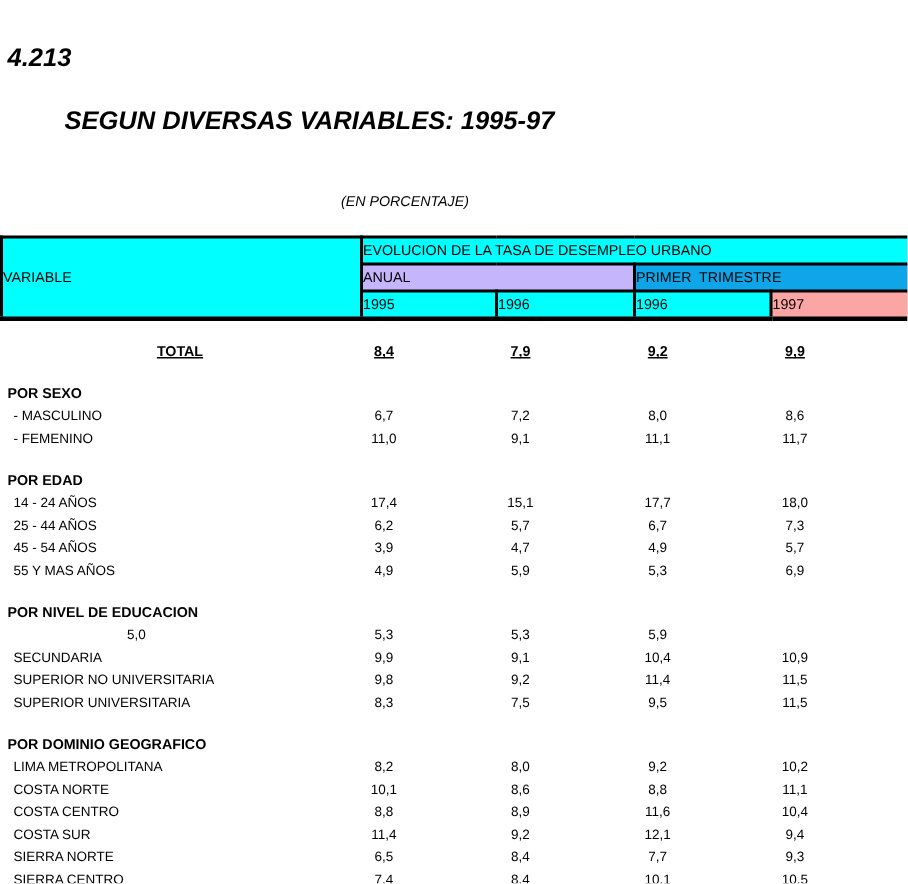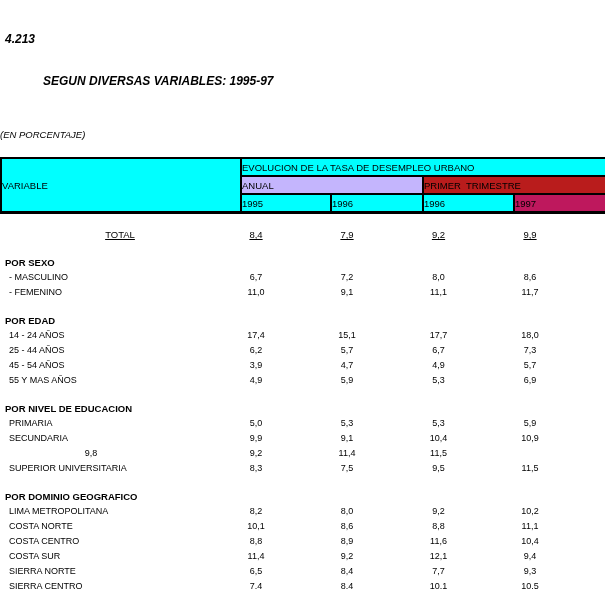--- a/index.html
+++ b/index.html
@@ -3,27 +3,27 @@
 <meta charset="utf-8">
 <style>
   html, body { margin:0; padding:0; background:#fff; }
   .page {
     width:605px; height:589px; background:#fff; color:#000;
     font-family:"Liberation Sans", sans-serif; position:relative; overflow:hidden;
   }
   
   .title-block {
     padding:4px 0 0 5px; font-weight:bold; font-style:italic;
-    font-size:12px; line-height:14px; white-space:pre;
+    font-size:17px; line-height:14px; white-space:pre;
   }
   .title-line1 { display:flex; }
   .title-num { width:38px; }
   .title-line2 { margin-left:38px; }
   .subtitle {
-    margin-top:13px; width:540px; text-align:left;
+    margin-top:13px; width:540px; text-align:center;
     font-style:italic; font-size:9.5px; line-height:12px;
   }
   
   .header-table {
     margin-top:16px; border-collapse:collapse; width:605px;
     table-layout:fixed; border:2px solid #000; border-bottom:3px solid #000;
   }
   .header-table td {
     border:2px solid #000; text-align:left; vertical-align:middle;
     font-weight:normal; font-size:9.5px; padding:0; height:16px; white-space:pre;
@@ -32,21 +32,21 @@
   
   .tbody { width:605px; }
   .row {
     display:grid; grid-template-columns:240px 90px 92px 91px 92px;
     height:15px; align-items:center; font-size:9px; line-height:15px;
   }
   .row .lbl { padding-left:9px; white-space:pre; }
   .row .val { text-align:center; padding-right:58px; box-sizing:border-box; }
   .row.section { font-weight:bold; margin-top:13px; }
   .row.section .lbl { padding-left:5px; font-size:9.5px; }
-  .row.total { font-weight:normal; margin-top:13px; font-size:9.5px; }
+  .row.total { font-weight:bold; margin-top:13px; font-size:9.5px; }
   .row.total .lbl { padding-left:0; text-align:center; text-decoration:underline; }
   .row.total .val { text-decoration:underline; }
 </style>
 </head>
 <body>
 
 <div class="page">
 
   <div class="title-block">
     <div class="title-line1">
@@ -65,27 +65,27 @@
         <col style="width:91px">
         <col style="width:92px">
     </colgroup>
     <tbody>
         <tr>
       <td rowspan="3" style="background:#00FFFF">VARIABLE</td>
       <td colspan="4" style="background:#00FFFF">EVOLUCION DE LA TASA DE DESEMPLEO URBANO</td>
     </tr>
     <tr>
       <td colspan="2" style="background:#c4b5fd">ANUAL</td>
-      <td colspan="2" style="background:#b91c1c">PRIMER  TRIMESTRE</td>
+      <td colspan="2" style="background:#0ea5e9">PRIMER  TRIMESTRE</td>
     </tr>
     <tr>
       <td style="background:#00FFFF">1995</td>
       <td style="background:#00FFFF">1996</td>
       <td style="background:#00FFFF">1996</td>
-      <td style="background:#be185d">1997</td>
+      <td style="background:#fca5a5">1997</td>
     </tr>
   </tbody>
     </table>
 
   <div class="tbody">
       <div class="row total">
         <div class="lbl">TOTAL</div>
         <div class="val">8,4</div>
         <div class="val">7,9</div>
         <div class="val">9,2</div>
@@ -136,34 +136,34 @@
         <div class="lbl">55 Y MAS AÑOS</div>
         <div class="val">4,9</div>
         <div class="val">5,9</div>
         <div class="val">5,3</div>
         <div class="val">6,9</div>
       </div>
       <div class="row section">
         <div class="lbl">POR NIVEL DE EDUCACION</div>
       </div>
       <div class="row data">
-        <div class="lbl">PRIMARIA</div>
         <div class="val">5,0</div>
         <div class="val">5,3</div>
         <div class="val">5,3</div>
         <div class="val">5,9</div>
       </div>
       <div class="row data">
         <div class="lbl">SECUNDARIA</div>
         <div class="val">9,9</div>
         <div class="val">9,1</div>
         <div class="val">10,4</div>
         <div class="val">10,9</div>
       </div>
       <div class="row data">
+        <div class="lbl">SUPERIOR NO UNIVERSITARIA</div>
         <div class="val">9,8</div>
         <div class="val">9,2</div>
         <div class="val">11,4</div>
         <div class="val">11,5</div>
       </div>
       <div class="row data">
         <div class="lbl">SUPERIOR UNIVERSITARIA</div>
         <div class="val">8,3</div>
         <div class="val">7,5</div>
         <div class="val">9,5</div>

